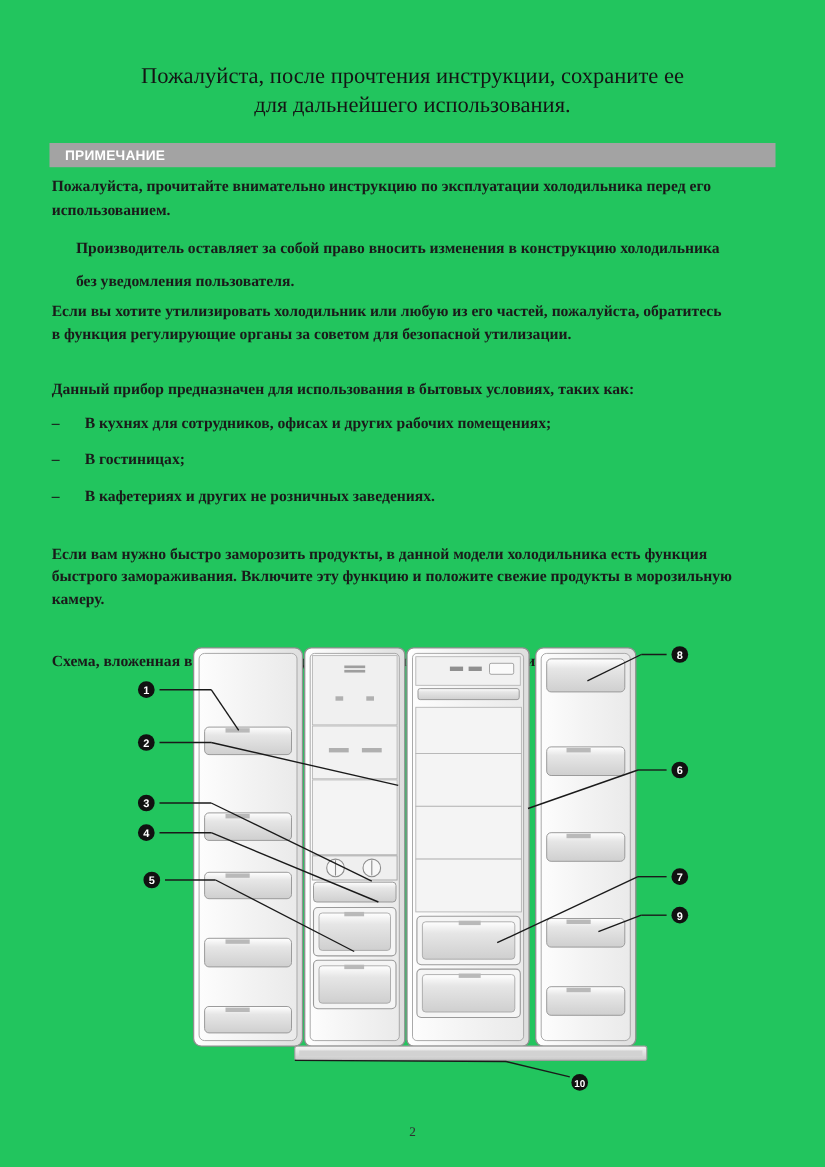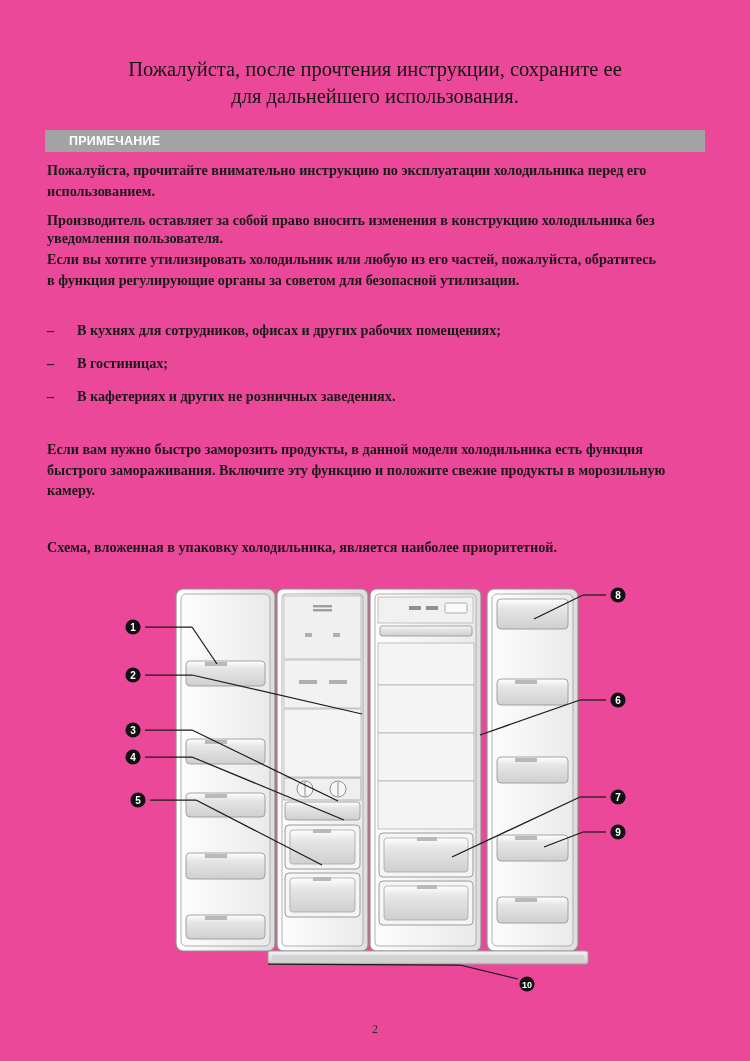--- a/index.html
+++ b/index.html
@@ -15,21 +15,21 @@
     overflow: hidden;
     font-family: "Liberation Serif", "DejaVu Serif", serif;
     color: #1a1a1a;
   }
 
   .page {
     position: absolute;
     inset: 0;
     width: 750px;
     height: 1061px;
-    background: #ec4899;
+    background: #22c55e;
   }
 
   
   .doc-title {
     position: absolute;
     left: 75px;
     top: 56px;
     width: 600px;
     text-align: center;
     font-family: "Liberation Serif", "DejaVu Serif", serif;
@@ -50,40 +50,41 @@
     background: #a3a3a3;
     display: flex;
     align-items: center;
   }
   .note-bar-label {
     font-family: "Liberation Sans", "DejaVu Sans", sans-serif;
     font-size: 12.5px;
     font-weight: bold;
     color: #ffffff;
     letter-spacing: 0.2px;
-    padding-left: 24px;
+    padding-left: 14px;
   }
 
   
   .body-text {
     position: absolute;
     left: 47px;
     top: 160px;
     width: 620px;
     font-size: 14.2px;
     line-height: 22.5px;
     color: #1a1a1a;
     font-weight: bold;
   }
   .para {
     margin: 0 0 7px 0;
   }
   .para.loose {
-    line-height: 18px;
+    line-height: 30px;
     margin-bottom: 2px;
+    margin-left: 22px;
   }
   .para.tight {
     line-height: 20.5px;
     margin-bottom: 10px;
   }
   .gap-md { height: 20px; }
   .gap-lg { height: 26px; }
 
   .dash-list {
     margin: 0;
@@ -143,20 +144,21 @@
   </div>
 
   <div class="body-text">
 
     <p class="para tight">Пожалуйста, прочитайте внимательно инструкцию по эксплуатации холодильника перед его использованием.</p>
     <p class="para loose">Производитель оставляет за собой право вносить изменения в конструкцию холодильника без уведомления пользователя.</p>
     <p class="para tight">Если вы хотите утилизировать холодильник или любую из его частей, пожалуйста, обратитесь в функция регулирующие органы за советом для безопасной утилизации.</p>
 
     <div class="gap-md"></div>
 
+    <p class="para tight">Данный прибор предназначен для использования в бытовых условиях, таких как:</p>
 
     <ul class="dash-list">
       <li class="dash-item">
         <span class="dash-mark">–</span>
         <span class="dash-text">В кухнях для сотрудников, офисах и других рабочих помещениях;</span>
       </li>
       <li class="dash-item">
         <span class="dash-mark">–</span>
         <span class="dash-text">В гостиницах;</span>
       </li>

